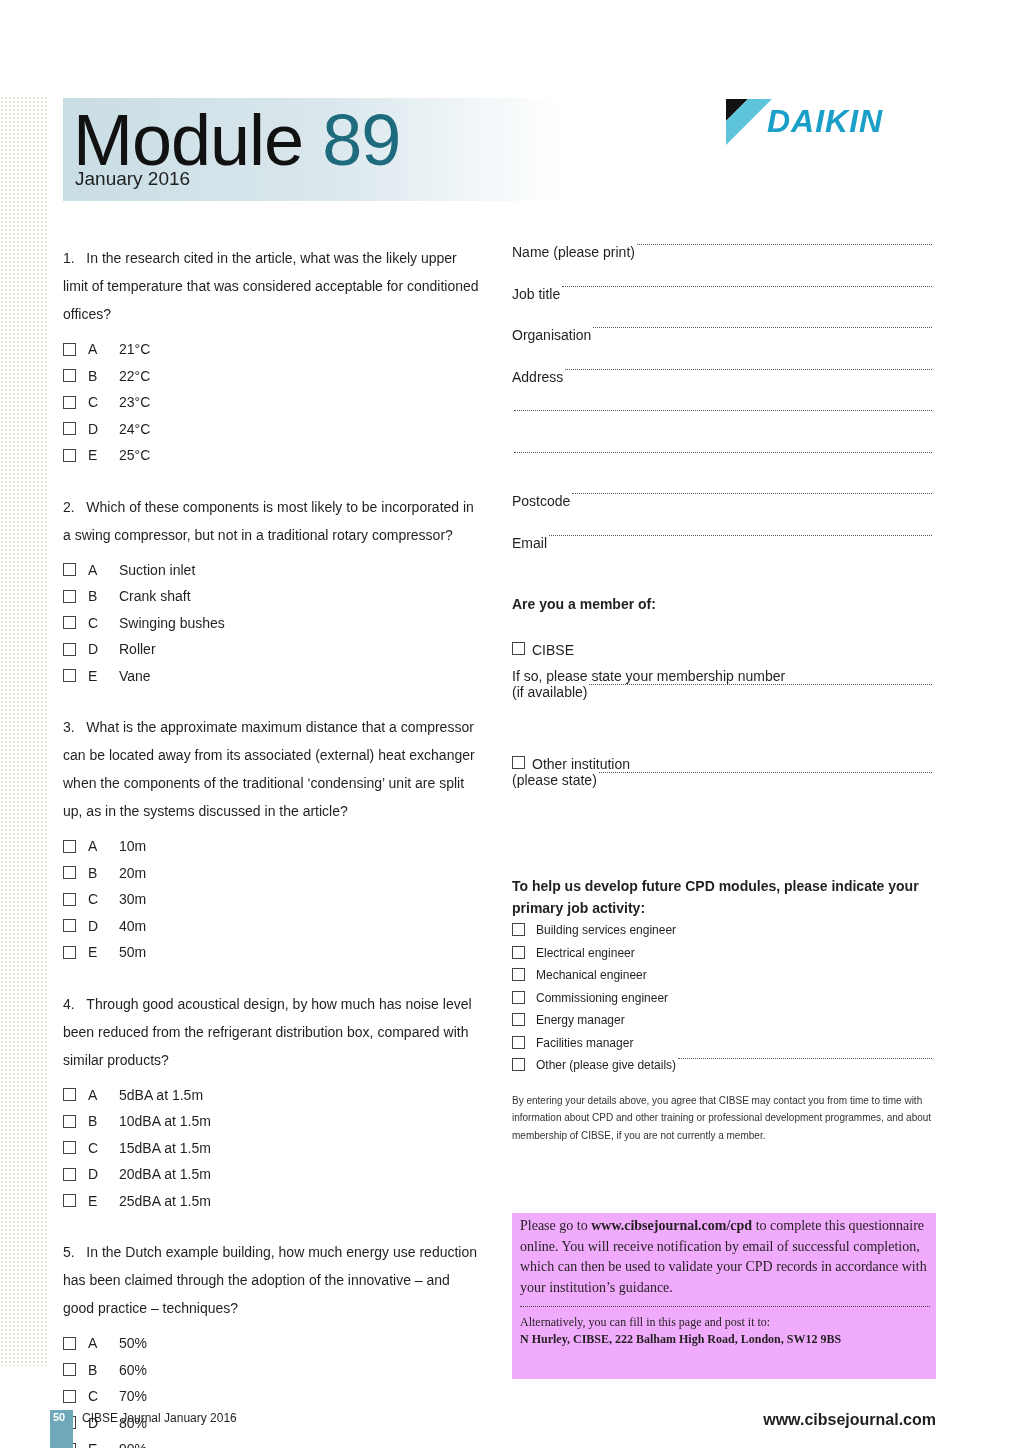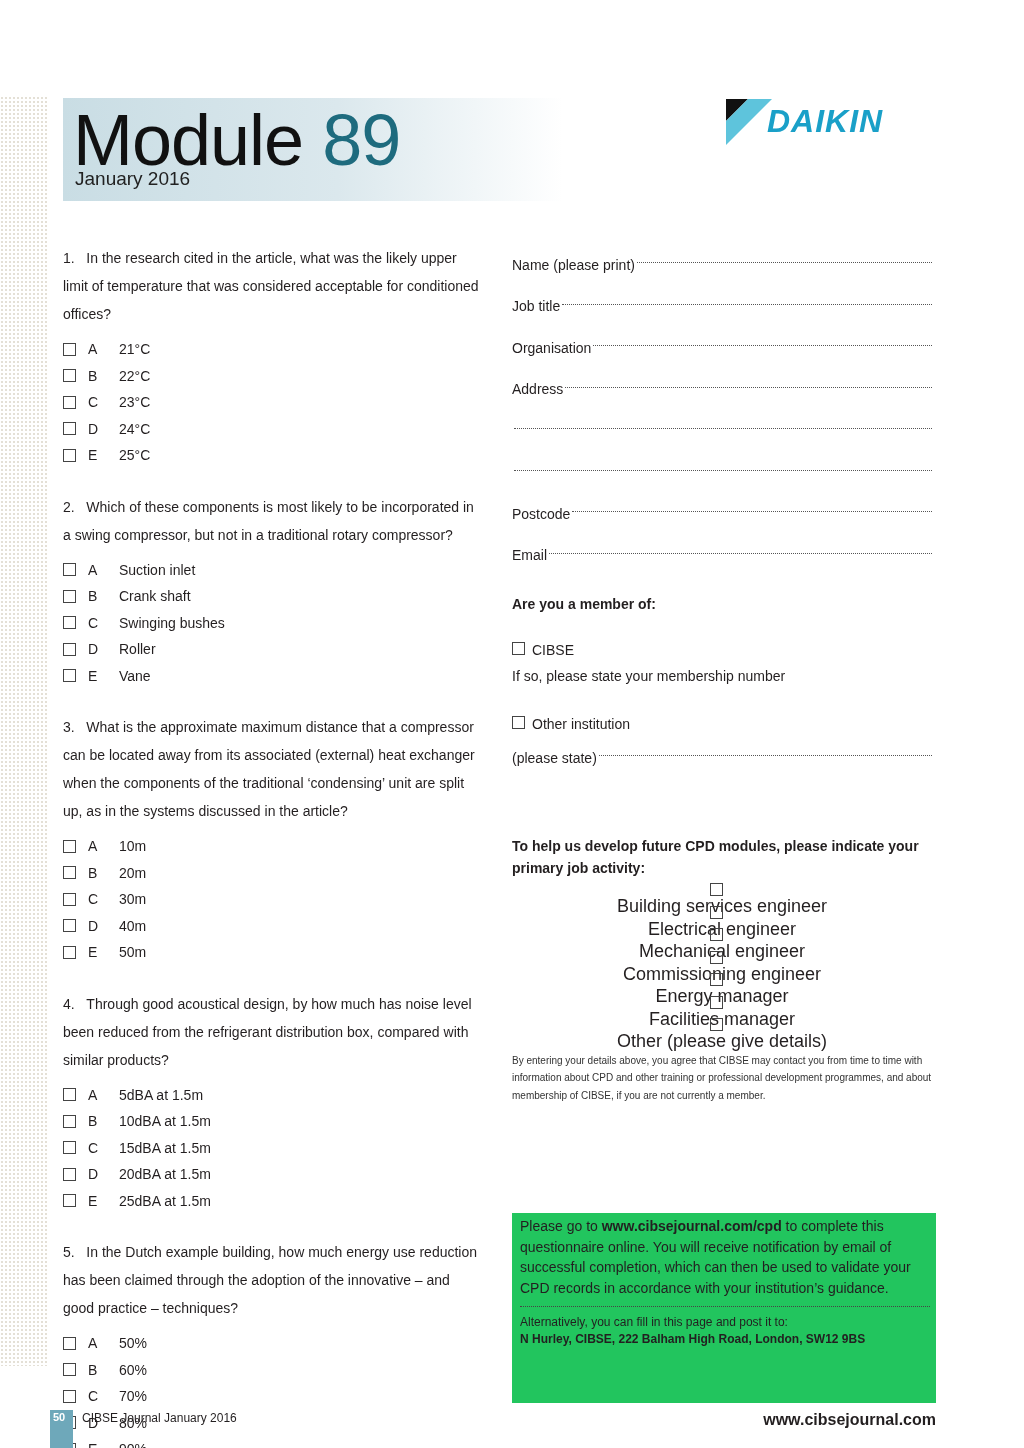--- a/index.html
+++ b/index.html
@@ -20,31 +20,31 @@
 
   .col-left { position:absolute; left:63px; top:244px; width:420px; }
   .q { margin-bottom:24px; }
   .q-text { font-weight:normal; font-size:14px; line-height:28px; margin-bottom:8px; }
   .opt { display:flex; align-items:center; height:26.5px; font-size:14px; }
   .box { width:11px; height:11px; border:1.3px solid #444; display:inline-block; flex:none; cursor:pointer; }
   .opt .letter { width:24px; margin-left:12px; }
   .opt .val { margin-left:7px; }
 
   .col-right { position:absolute; left:512px; top:244px; width:420px; font-size:14px; }
-  .field { display:flex; align-items:center; height:41.5px; }
+  .field { display:flex; align-items:flex-start; height:41.5px; }
   .field .lbl { white-space:nowrap; }
   .dots { flex:1; border-bottom:1.5px dotted #555; height:0; margin:0 0 4px 2px; }
   .heading { font-weight:bold; font-size:14px; }
   .chk-row { display:flex; }
   .chk-row .box { margin-right:7px; }
   .plain { font-size:14px; }
-  .job-row { display:flex; align-items:center; height:22.5px; font-size:18px;flex-direction:column; }
+  .job-row { display:flex; align-items:flex-start; height:22.5px; font-size:12px; }
   .job-row .box { margin-right:11px; }
   .small { font-size:10px; line-height:17.5px; color:#333; }
-  .infobox { position:absolute; left:512px; top:1213px; width:424px; height:190px; background:#22c55e; }
+  .infobox { position:absolute; left:512px; top:1213px; width:424px; height:166px; background:#f0abfc;font-family:Liberation Serif, serif; }
   .infobox .p1 { position:absolute; left:8px; top:3px; width:410px; font-size:14px; line-height:20.5px; }
   .infobox .sep { position:absolute; left:8px; right:6px; top:93px; border-top:1.5px dotted #444; }
   .infobox .p2 { position:absolute; left:8px; top:100px; font-size:12px; line-height:19px; }
   .infobox .p3 { position:absolute; left:8px; top:119px; font-size:12px; font-weight:bold; }
 
   .footer-tab { position:absolute; left:50px; top:1410px; width:23px; height:38px; background:#6ea8ba; }
   .footer-tab span { position:absolute; left:3px; top:1px; font-size:11px; color:#fff; font-weight:bold; }
   .footer-left { position:absolute; left:82px; top:1411px; font-size:12px; }
   .footer-left b { font-weight:normal; }
   .footer-right { position:absolute; right:88px; top:1411px; font-size:16px; font-weight:bold; }
@@ -246,20 +246,24 @@
       </div>
     </div>
   <div style="height:20px"></div>
   <div class="heading">Are you a member of:</div>
   <div style="height:30px"></div>
   <div class="chk-row">
     <span class="box"></span>
     <span>CIBSE</span>
   </div>
   <div class="plain" style="margin-top:10px">If so, please state your membership number</div>
+  <div class="field" style="height:40px">
+    <span class="lbl">(if available)</span>
+      <span class="dots"></span>
+  </div>
   <div style="height:32px"></div>
   <div class="chk-row">
     <span class="box"></span>
     <span>Other institution</span>
   </div>
   <div class="field" style="height:51px">
     <span class="lbl">(please state)</span>
       <span class="dots"></span>
   </div>
   <div style="height:52px"></div>

